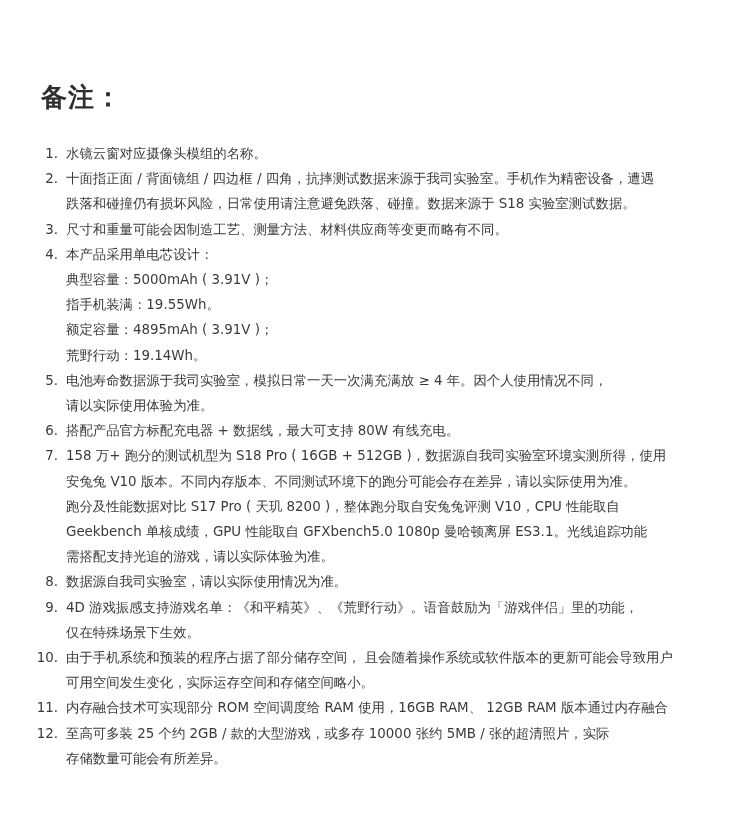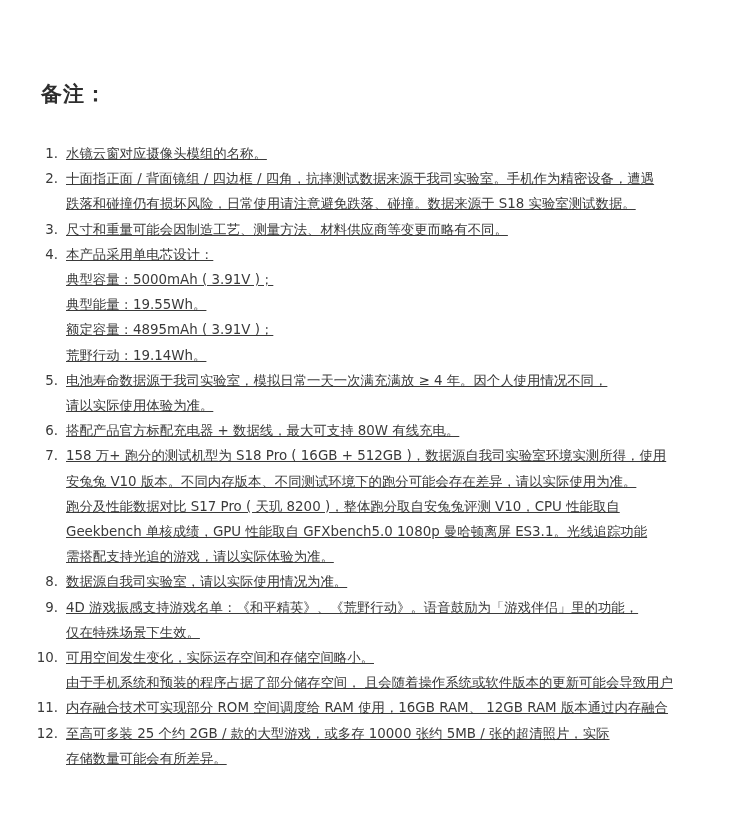--- a/index.html
+++ b/index.html
@@ -12,21 +12,21 @@
       height: 837px;
       overflow: hidden;
       font-family: "DejaVu Sans", "Liberation Sans", sans-serif;
       color: #3a3a3a;
       position: relative;
     }
     .heading {
       position: absolute;
       left: 41px;
       top: 80px;
-      font-size: 21px;
+      font-size: 26px;
       font-weight: bold;
       color: #2e2e2e;
       letter-spacing: 1px;
       margin: 0;
     }
     .notes {
       position: absolute;
       left: 0;
       top: 141px;
       width: 750px;
@@ -44,21 +44,20 @@
       white-space: nowrap;
     }
     .note-num {
       position: absolute;
       right: 692px;
       top: 0;
       text-align: right;
     }
     .note-line {
       display: block;
-      text-decoration: underline;
     }
   </style>
 </head>
 <body>
 
 <h1 class="heading">备注：</h1>
 
 <ol class="notes">
   <li class="note">
     <span class="note-num">1.</span>
@@ -70,21 +69,21 @@
     <span class="note-line">跌落和碰撞仍有损坏风险，日常使用请注意避免跌落、碰撞。数据来源于 S18 实验室测试数据。</span>
   </li>
   <li class="note">
     <span class="note-num">3.</span>
     <span class="note-line">尺寸和重量可能会因制造工艺、测量方法、材料供应商等变更而略有不同。</span>
   </li>
   <li class="note">
     <span class="note-num">4.</span>
     <span class="note-line">本产品采用单电芯设计：</span>
     <span class="note-line">典型容量：5000mAh ( 3.91V )；</span>
-    <span class="note-line">典型能量：19.55Wh。</span>
+    <span class="note-line">指手机装满：19.55Wh。</span>
     <span class="note-line">额定容量：4895mAh ( 3.91V )；</span>
     <span class="note-line">荒野行动：19.14Wh。</span>
   </li>
   <li class="note">
     <span class="note-num">5.</span>
     <span class="note-line">电池寿命数据源于我司实验室，模拟日常一天一次满充满放 ≥ 4 年。因个人使用情况不同，</span>
     <span class="note-line">请以实际使用体验为准。</span>
   </li>
   <li class="note">
     <span class="note-num">6.</span>
@@ -102,22 +101,22 @@
     <span class="note-num">8.</span>
     <span class="note-line">数据源自我司实验室，请以实际使用情况为准。</span>
   </li>
   <li class="note">
     <span class="note-num">9.</span>
     <span class="note-line">4D 游戏振感支持游戏名单：《和平精英》、《荒野行动》。语音鼓励为「游戏伴侣」里的功能，</span>
     <span class="note-line">仅在特殊场景下生效。</span>
   </li>
   <li class="note">
     <span class="note-num">10.</span>
+    <span class="note-line">由于手机系统和预装的程序占据了部分储存空间， 且会随着操作系统或软件版本的更新可能会导致用户</span>
     <span class="note-line">可用空间发生变化，实际运存空间和存储空间略小。</span>
-    <span class="note-line">由于手机系统和预装的程序占据了部分储存空间， 且会随着操作系统或软件版本的更新可能会导致用户</span>
   </li>
   <li class="note">
     <span class="note-num">11.</span>
     <span class="note-line">内存融合技术可实现部分 ROM 空间调度给 RAM 使用，16GB RAM、 12GB RAM 版本通过内存融合</span>
   </li>
   <li class="note">
     <span class="note-num">12.</span>
     <span class="note-line">至高可多装 25 个约 2GB / 款的大型游戏，或多存 10000 张约 5MB / 张的超清照片，实际</span>
     <span class="note-line">存储数量可能会有所差异。</span>
   </li>

